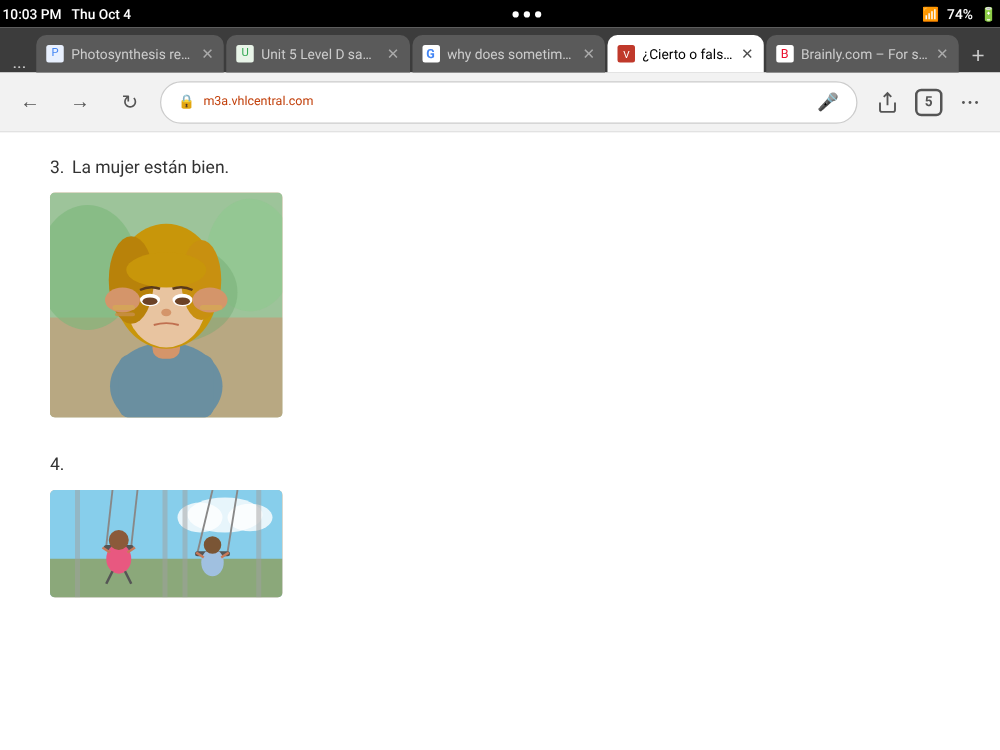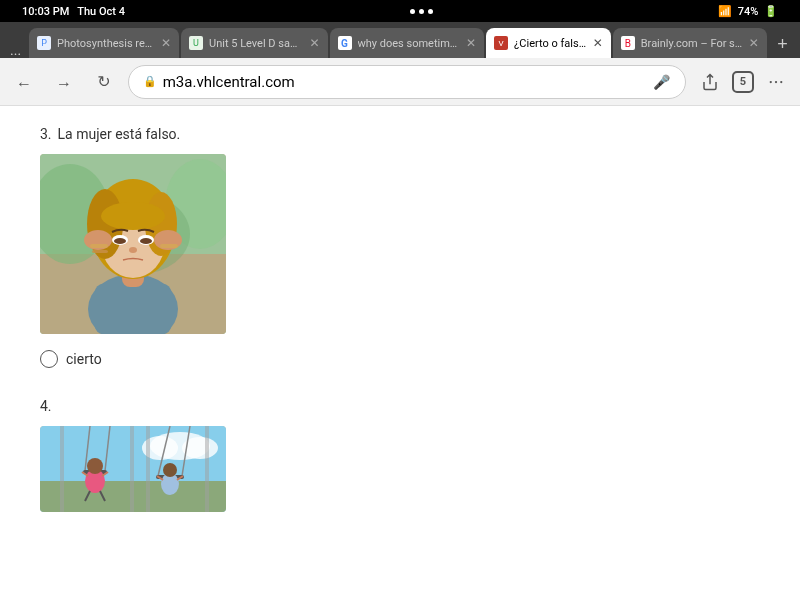--- a/index.html
+++ b/index.html
@@ -6,21 +6,21 @@
     body { width: 800px; height: 600px; overflow: hidden; font-family: -apple-system, BlinkMacSystemFont, 'Segoe UI', Roboto, sans-serif; background: #fff; }
 
     
     .status-bar {
       background: #000;
       color: #fff;
       height: 22px;
       display: flex;
       align-items: center;
       justify-content: space-between;
-      padding: 0 22px;
+      padding: 0 2px;
       font-size: 11px;
       font-weight: 500;
     }
     .status-left { display: flex; gap: 8px; align-items: center; }
     .status-right { display: flex; gap: 6px; align-items: center; font-size: 11px; }
 
     
     .tab-bar {
       background: #3c3c3c;
       height: 36px;
@@ -114,21 +114,21 @@
       border: 1px solid #ccc;
       border-radius: 20px;
       display: flex;
       align-items: center;
       padding: 0 14px;
       gap: 6px;
       font-size: 13px;
       color: #333;
     }
     .address-lock { font-size: 11px; color: #555; }
-    .address-text { flex: 1; font-size: 15px; color: #000000; }
+    .address-text { flex: 1; font-size: 10px; color: #c2410c; }
     .address-mic { font-size: 14px; color: #555; }
     .nav-actions { display: flex; gap: 6px; align-items: center; }
     .nav-action-btn {
       width: 32px; height: 32px;
       background: none; border: none;
       cursor: pointer;
       display: flex; align-items: center; justify-content: center;
       color: #555;
       font-size: 16px;
       border-radius: 4px;
@@ -276,21 +276,21 @@
       </svg>
     </button>
   </div>
 </div>
 
 <div class="page-content">
 
   <div class="question-block">
     <div class="question-label">
       <span class="question-num">3.</span>
-      <span>La mujer está falso.</span>
+      <span>La mujer están bien.</span>
     </div>
     <div class="question-image">
       
       <svg width="186" height="180" viewBox="0 0 186 180" xmlns="http://www.w3.org/2000/svg">
 
         <rect width="186" height="180" fill="#9dc49a"></rect>
         <rect y="100" width="186" height="80" fill="#b8a882"></rect>
 
         <ellipse cx="30" cy="60" rx="40" ry="50" fill="#7ab87a" opacity="0.6"></ellipse>
         <ellipse cx="160" cy="50" rx="35" ry="45" fill="#8bc98b" opacity="0.5"></ellipse>
@@ -325,24 +325,20 @@
         <ellipse cx="58" cy="86" rx="14" ry="10" fill="#d4956a"></ellipse>
 
         <ellipse cx="128" cy="86" rx="14" ry="10" fill="#d4956a"></ellipse>
 
         <rect x="50" y="90" width="18" height="4" rx="2" fill="#d4a855" opacity="0.8"></rect>
         <rect x="52" y="96" width="16" height="3" rx="2" fill="#c8904a" opacity="0.8"></rect>
         <rect x="120" y="90" width="18" height="4" rx="2" fill="#d4a855" opacity="0.8"></rect>
       </svg>
     </div>
 
-    <div class="radio-option">
-      <div class="radio-circle"></div>
-      <span>cierto</span>
-    </div>
   </div>
 
   <div class="question-block">
     <div class="question-label">
       <span class="question-num">4.</span>
     </div>
     <div class="question-image" style="height:86px;">
       
       <svg width="186" height="86" viewBox="0 0 186 86" xmlns="http://www.w3.org/2000/svg">
 

